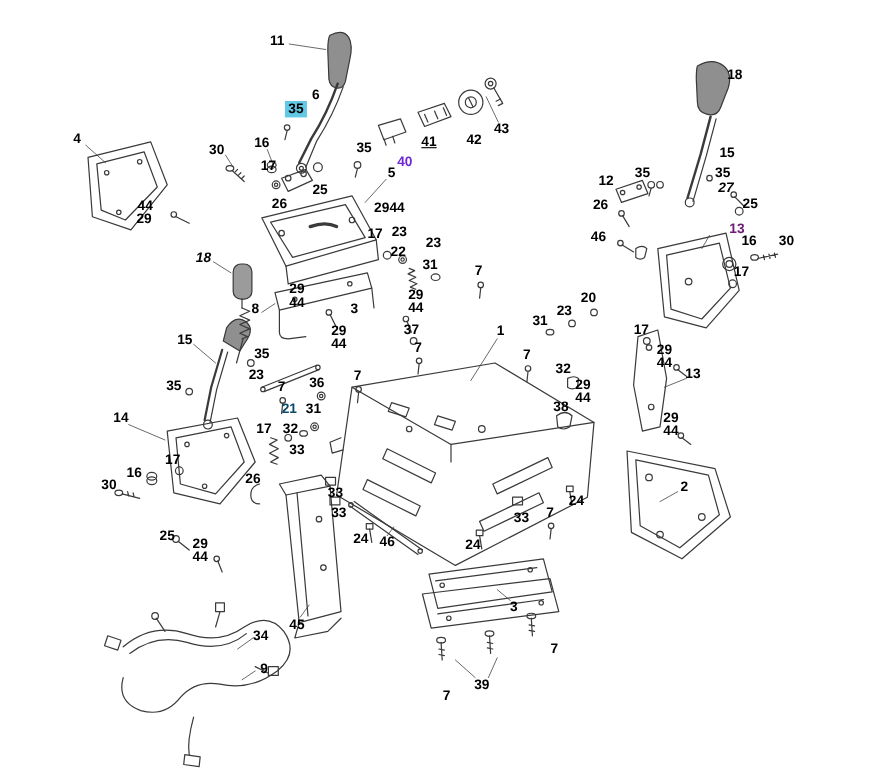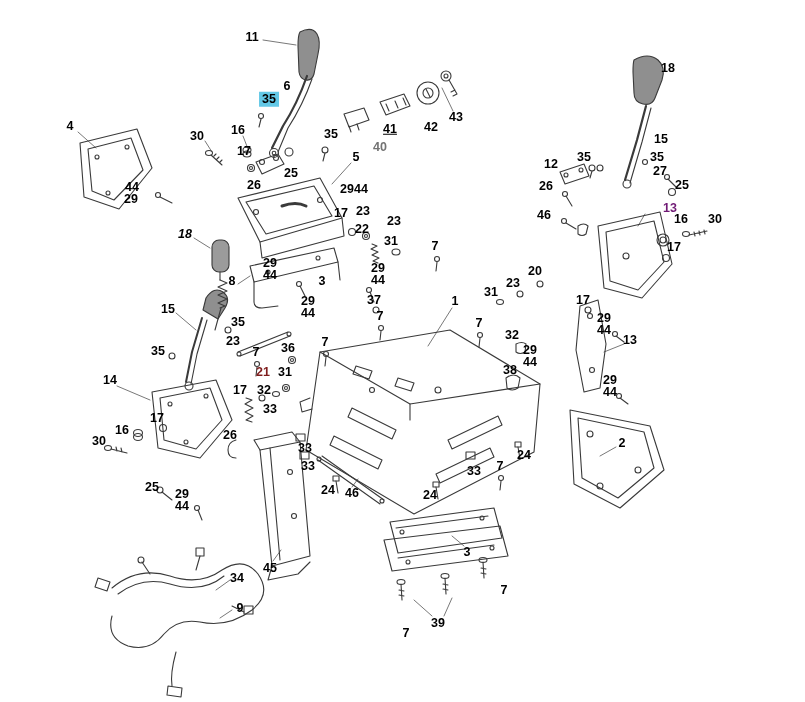--- a/index.html
+++ b/index.html
@@ -366,29 +366,29 @@
   <div id="callout-layer">
       <span class="callout" style="left: 252px; top: 37px; color: rgb(0, 0, 0);">11</span>
       <span class="callout" style="left: 287px; top: 86px; color: rgb(0, 0, 0);">6</span>
       <span class="callout hl" style="left: 269px; top: 99px; color: rgb(0, 0, 0);">35</span>
       <span class="callout" style="left: 70px; top: 126px; color: rgb(0, 0, 0);">4</span>
       <span class="callout" style="left: 238px; top: 130px; color: rgb(0, 0, 0);">16</span>
       <span class="callout" style="left: 197px; top: 136px; color: rgb(0, 0, 0);">30</span>
       <span class="callout" style="left: 244px; top: 151px; color: rgb(0, 0, 0);">17</span>
       <span class="callout" style="left: 331px; top: 134px; color: rgb(0, 0, 0);">35</span>
       <span class="callout" style="left: 390px; top: 129px; color: rgb(0, 0, 0); text-decoration: underline;">41</span>
-      <span class="callout" style="left: 380px; top: 147px; color: #737373; text-align: center;">40</span>
+      <span class="callout" style="left: 368px; top: 147px; color: #6d28d9; text-align: center;">40</span>
       <span class="callout" style="left: 431px; top: 127px; color: rgb(0, 0, 0);">42</span>
       <span class="callout" style="left: 456px; top: 117px; color: rgb(0, 0, 0);">43</span>
       <span class="callout" style="left: 668px; top: 68px; color: rgb(0, 0, 0);">18</span>
       <span class="callout" style="left: 661px; top: 139px; color: rgb(0, 0, 0);">15</span>
       <span class="callout" style="left: 584px; top: 157px; color: rgb(0, 0, 0);">35</span>
       <span class="callout" style="left: 657px; top: 157px; color: rgb(0, 0, 0);">35</span>
       <span class="callout" style="left: 551px; top: 164px; color: rgb(0, 0, 0);">12</span>
-      <span class="callout" style="left: 660px; top: 171px; color: rgb(0, 0, 0);">27</span>
+      <span class="callout" style="left: 660px; top: 171px; color: rgb(0, 0, 0); font-style: italic;">27</span>
       <span class="callout" style="left: 682px; top: 185px; color: rgb(0, 0, 0);">25</span>
       <span class="callout" style="left: 546px; top: 186px; color: rgb(0, 0, 0);">26</span>
       <span class="callout" style="left: 544px; top: 215px; color: rgb(0, 0, 0);">46</span>
       <span class="callout" style="left: 670px; top: 208px; color: #701a75;">13</span>
       <span class="callout" style="left: 681px; top: 219px; color: rgb(0, 0, 0);">16</span>
       <span class="callout" style="left: 715px; top: 219px; color: rgb(0, 0, 0);">30</span>
       <span class="callout" style="left: 674px; top: 247px; color: rgb(0, 0, 0);">17</span>
       <span class="callout" style="left: 132px; top: 187px; color: rgb(0, 0, 0);">44</span>
       <span class="callout" style="left: 131px; top: 199px; color: rgb(0, 0, 0);">29</span>
       <span class="callout" style="left: 254px; top: 185px; color: rgb(0, 0, 0);">26</span>
@@ -428,21 +428,21 @@
       <span class="callout" style="left: 510px; top: 370px; color: rgb(0, 0, 0);">38</span>
       <span class="callout" style="left: 610px; top: 380px; color: rgb(0, 0, 0);">29</span>
       <span class="callout" style="left: 610px; top: 392px; color: rgb(0, 0, 0);">44</span>
       <span class="callout" style="left: 168px; top: 309px; color: rgb(0, 0, 0);">15</span>
       <span class="callout" style="left: 238px; top: 322px; color: rgb(0, 0, 0);">35</span>
       <span class="callout" style="left: 158px; top: 351px; color: rgb(0, 0, 0);">35</span>
       <span class="callout" style="left: 233px; top: 341px; color: rgb(0, 0, 0);">23</span>
       <span class="callout" style="left: 256px; top: 352px; color: rgb(0, 0, 0);">7</span>
       <span class="callout" style="left: 288px; top: 348px; color: rgb(0, 0, 0);">36</span>
       <span class="callout" style="left: 325px; top: 342px; color: rgb(0, 0, 0);">7</span>
-      <span class="callout" style="left: 263px; top: 372px; color: #7f1d1d;">21</span>
+      <span class="callout" style="left: 263px; top: 372px; color: #0c4a6e;">21</span>
       <span class="callout" style="left: 285px; top: 372px; color: rgb(0, 0, 0);">31</span>
       <span class="callout" style="left: 240px; top: 390px; color: rgb(0, 0, 0);">17</span>
       <span class="callout" style="left: 264px; top: 390px; color: rgb(0, 0, 0);">32</span>
       <span class="callout" style="left: 270px; top: 409px; color: rgb(0, 0, 0);">33</span>
       <span class="callout" style="left: 110px; top: 380px; color: rgb(0, 0, 0);">14</span>
       <span class="callout" style="left: 157px; top: 418px; color: rgb(0, 0, 0);">17</span>
       <span class="callout" style="left: 122px; top: 430px; color: rgb(0, 0, 0);">16</span>
       <span class="callout" style="left: 99px; top: 441px; color: rgb(0, 0, 0);">30</span>
       <span class="callout" style="left: 230px; top: 435px; color: rgb(0, 0, 0);">26</span>
       <span class="callout" style="left: 152px; top: 487px; color: rgb(0, 0, 0);">25</span>

